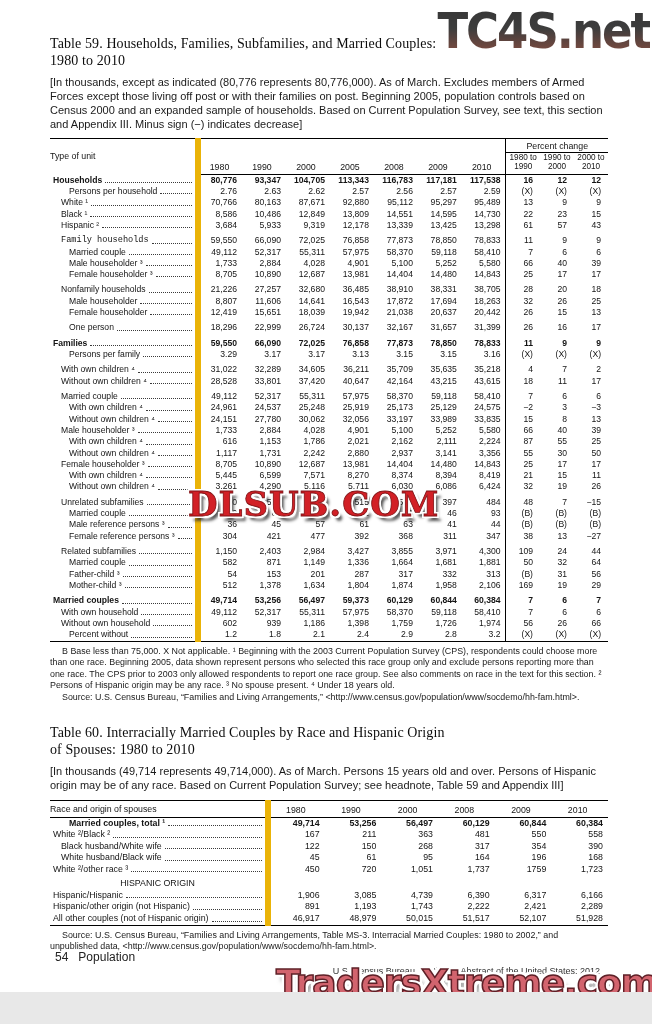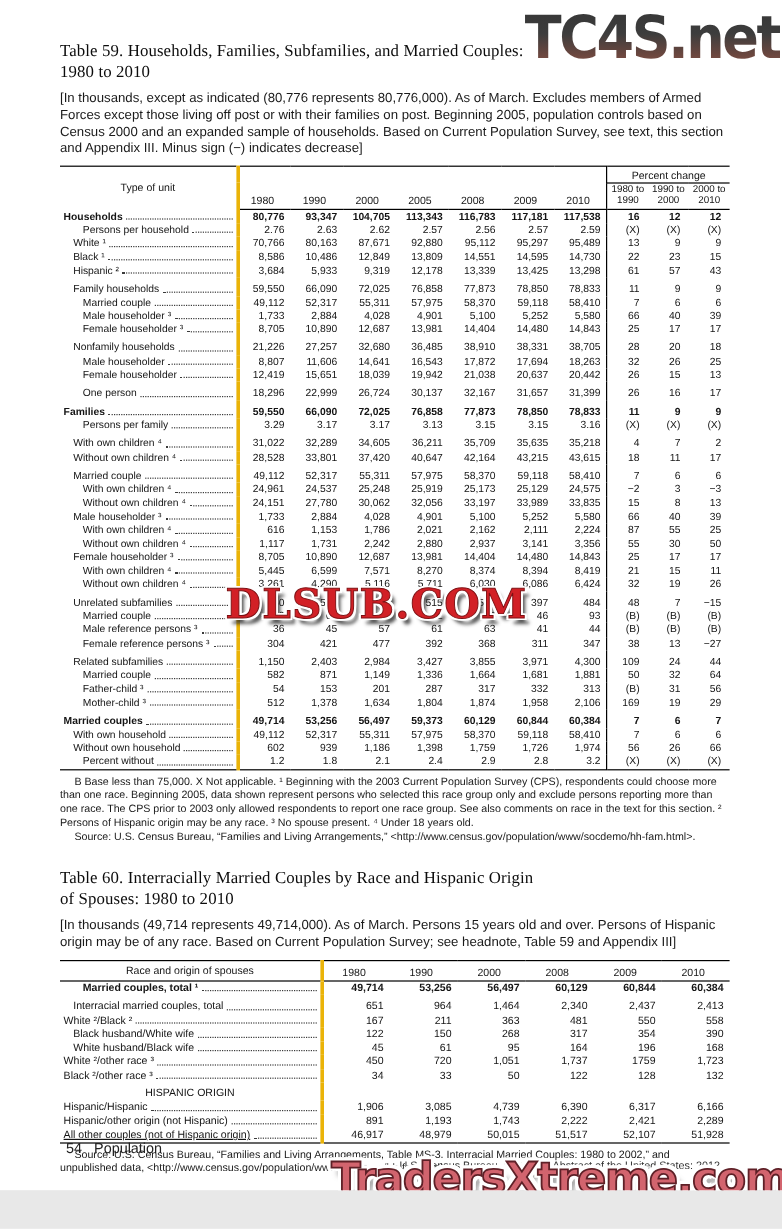--- a/index.html
+++ b/index.html
@@ -20,29 +20,29 @@
 
   table { width:100%; border-collapse:collapse; table-layout:fixed; margin-top:6px;
           border-top:1.5px solid #000; border-bottom:1.5px solid #000; }
   #t59 { font-size:8.6px; }
   #t60 { font-size:8.8px; margin-top:7px; }
   #t59 col.c-stub { width:148px; }
   #t59 col.c-pct  { width:34px; }
   #t60 col.c-stub { width:218px; }
 
   th { font-weight:normal; }
-  th.stub, th.stub60 { text-align:center; vertical-align:middle; font-size:8.8px; }
+  th.stub, th.stub60 { text-align:left; vertical-align:middle; font-size:8.8px; }
   th.stub60 { padding:3px 0; }
   th.yr { text-align:center; vertical-align:bottom; padding:1px 4px 2px 0; font-size:8.8px; }
   th.pct { white-space:pre-line; text-align:center; vertical-align:bottom;
            font-size:8.2px; line-height:1.15; padding-bottom:2px; }
   th.pctgroup { text-align:center; font-size:8.8px; padding:2px 0 1px; border-bottom:1px solid #000; }
   thead tr:last-child th { border-bottom:1px solid #000; }
 
-  .first    { border-left:3px solid #eab308; }
+  .first    { border-left:6px solid #eab308; }
   .pctfirst { border-left:1px solid #000; }
 
   td { vertical-align:bottom; }
   td.num { text-align:right; padding:0 5px 1px 0; line-height:1.2; }
   td.pctn { padding-right:7px; }
   td.lbl { line-height:1.2; padding-bottom:1px; overflow:hidden; white-space:nowrap; }
   .lblwrap { display:flex; align-items:flex-end; }
   .leader { flex:1; min-width:6px; border-bottom:1.4px dotted #3a3a3a; margin:0 3px 2px 3px; height:1px; }
 
   tr.gap td { padding-top:4px; }
@@ -222,21 +222,21 @@
             <td class="num">9,319</td>
             <td class="num">12,178</td>
             <td class="num">13,339</td>
             <td class="num">13,425</td>
             <td class="num">13,298</td>
             <td class="num pctn pctfirst">61</td>
             <td class="num pctn">57</td>
             <td class="num pctn">43</td>
           </tr>
           <tr class="gap ">
-            <td class="lbl" style="padding-left: 11px;">
+            <td class="lbl" style="padding-left: 11px; font-family: Liberation Mono, monospace;">
               <div class="lblwrap">
                 <span class="txt">Family households</span>
                 <span class="leader"></span>
               </div>
             </td>
             <td class="num first">59,550</td>
             <td class="num">66,090</td>
             <td class="num">72,025</td>
             <td class="num">76,858</td>
             <td class="num">77,873</td>
@@ -863,34 +863,20 @@
                 <span class="leader"></span>
               </div>
             </td>
             <td class="num first">49,714</td>
             <td class="num">53,256</td>
             <td class="num">56,497</td>
             <td class="num">60,129</td>
             <td class="num">60,844</td>
             <td class="num">60,384</td>
           </tr>
-          <tr class="gap ">
-            <td class="lbl" style="padding-left: 11px;">
-              <div class="lblwrap">
-                <span class="txt">Interracial married couples, total</span>
-                <span class="leader"></span>
-              </div>
-            </td>
-            <td class="num first">651</td>
-            <td class="num">964</td>
-            <td class="num">1,464</td>
-            <td class="num">2,340</td>
-            <td class="num">2,437</td>
-            <td class="num">2,413</td>
-          </tr>
           <tr>
             <td class="lbl" style="padding-left: 3px;">
               <div class="lblwrap">
                 <span class="txt">White ²/Black ²</span>
                 <span class="leader"></span>
               </div>
             </td>
             <td class="num first">167</td>
             <td class="num">211</td>
             <td class="num">363</td>
@@ -932,34 +918,20 @@
                 <span class="txt">White ²/other race ³</span>
                 <span class="leader"></span>
               </div>
             </td>
             <td class="num first">450</td>
             <td class="num">720</td>
             <td class="num">1,051</td>
             <td class="num">1,737</td>
             <td class="num">1759</td>
             <td class="num">1,723</td>
-          </tr>
-          <tr>
-            <td class="lbl" style="padding-left: 3px;">
-              <div class="lblwrap">
-                <span class="txt">Black ²/other race ³</span>
-                <span class="leader"></span>
-              </div>
-            </td>
-            <td class="num first">34</td>
-            <td class="num">33</td>
-            <td class="num">50</td>
-            <td class="num">122</td>
-            <td class="num">128</td>
-            <td class="num">132</td>
           </tr>
           <tr class="section">
             <td class="lbl">HISPANIC ORIGIN</td>
             <td class="num first"></td>
             <td class="num"></td>
             <td class="num"></td>
             <td class="num"></td>
             <td class="num"></td>
             <td class="num"></td>
           </tr>
@@ -985,21 +957,21 @@
               </div>
             </td>
             <td class="num first">891</td>
             <td class="num">1,193</td>
             <td class="num">1,743</td>
             <td class="num">2,222</td>
             <td class="num">2,421</td>
             <td class="num">2,289</td>
           </tr>
           <tr>
-            <td class="lbl" style="padding-left: 3px; text-decoration: underline;">
+            <td class="lbl" style="padding-left: 3px;">
               <div class="lblwrap">
                 <span class="txt">All other couples (not of Hispanic origin)</span>
                 <span class="leader"></span>
               </div>
             </td>
             <td class="num first">46,917</td>
             <td class="num">48,979</td>
             <td class="num">50,015</td>
             <td class="num">51,517</td>
             <td class="num">52,107</td>

